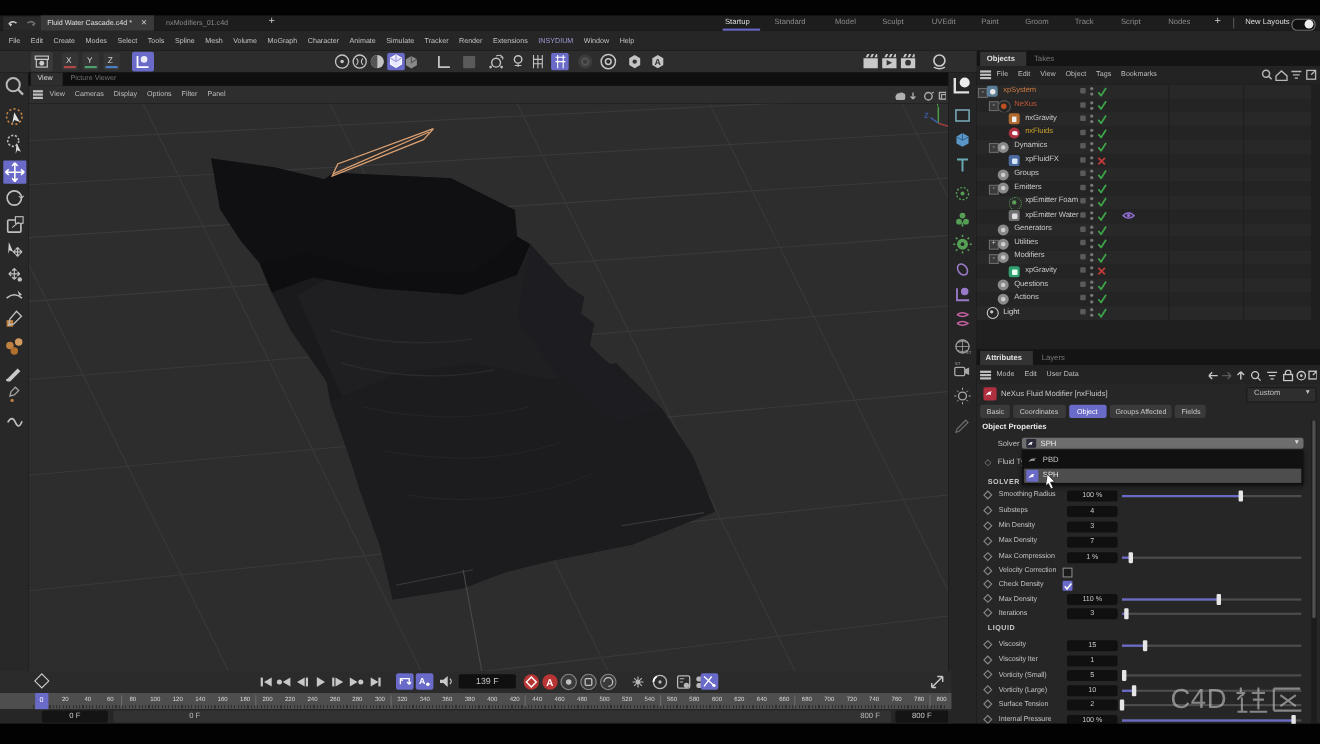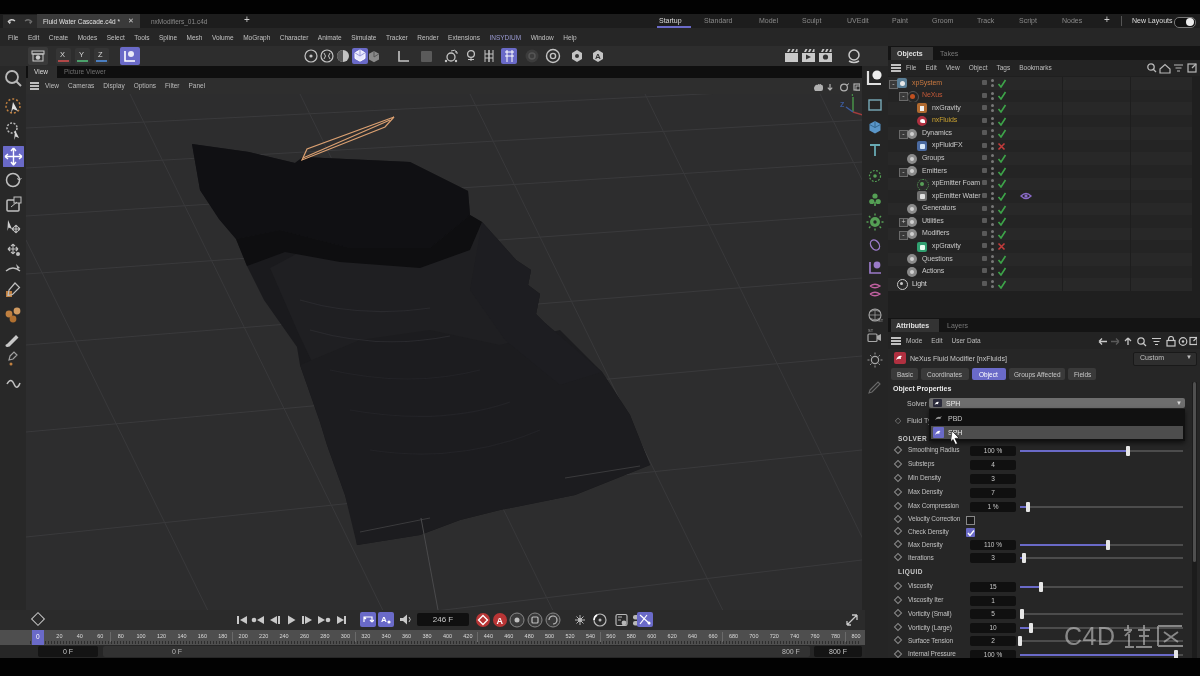--- a/index.html
+++ b/index.html
@@ -671,21 +671,21 @@
     </svg>
 <div class="a" style="left:378px;top:612px;width:16px;height:15px;background:#6a6ac8;border-radius:2px;"></div>
 <svg class="a" style="left:380px;top:614px;" width="12" height="11" viewBox="0 0 12 11">
       <text x="1" y="8" font-size="8" fill="#fff" font-weight="bold">A</text>
       <circle cx="9" cy="8" r="1.6" fill="#fff"></circle>
     </svg>
 <svg class="a" style="left:399px;top:614px;" width="13" height="11" viewBox="0 0 13 11">
       <path d="M1 4 h3 l4 -3.5 v10 l-4 -3.5 h-3 z" fill="#c8c8c8"></path>
       <path d="M10 3 q2.5 2.5 0 5" stroke="#c8c8c8" fill="none"></path>
     </svg>
-<div class="a field" style="left:417px;top:613px;width:52px;height:13px;font-size:8px;line-height:13px;">246 F</div>
+<div class="a field" style="left:417px;top:613px;width:52px;height:13px;font-size:8px;line-height:13px;">139 F</div>
 <svg class="a" style="left:475px;top:612px;" width="180" height="16" viewBox="0 0 180 16">
  <circle cx="8" cy="8" r="7" fill="#b83535"></circle>
       <path d="M8 3.5 l4.5 4.5 l-4.5 4.5 l-4.5 -4.5 z" fill="none" stroke="#fff" stroke-width="1.3"></path>
  <circle cx="25" cy="8" r="7" fill="#b83535"></circle>
       <text x="21.5" y="11.5" font-size="9" fill="#fff" font-weight="bold">A</text>
  <circle cx="42" cy="8" r="7" fill="#3a3a3a" stroke="#888"></circle>
       <circle cx="42" cy="8" r="2.5" fill="#c0c0c0"></circle>
  <circle cx="60" cy="8" r="7" fill="#3a3a3a" stroke="#888"></circle>
       <rect x="57" y="5" width="6" height="6" rx="1" fill="none" stroke="#c0c0c0" stroke-width="1.2"></rect>
  <circle cx="78" cy="8" r="7" fill="#3a3a3a" stroke="#888"></circle>

